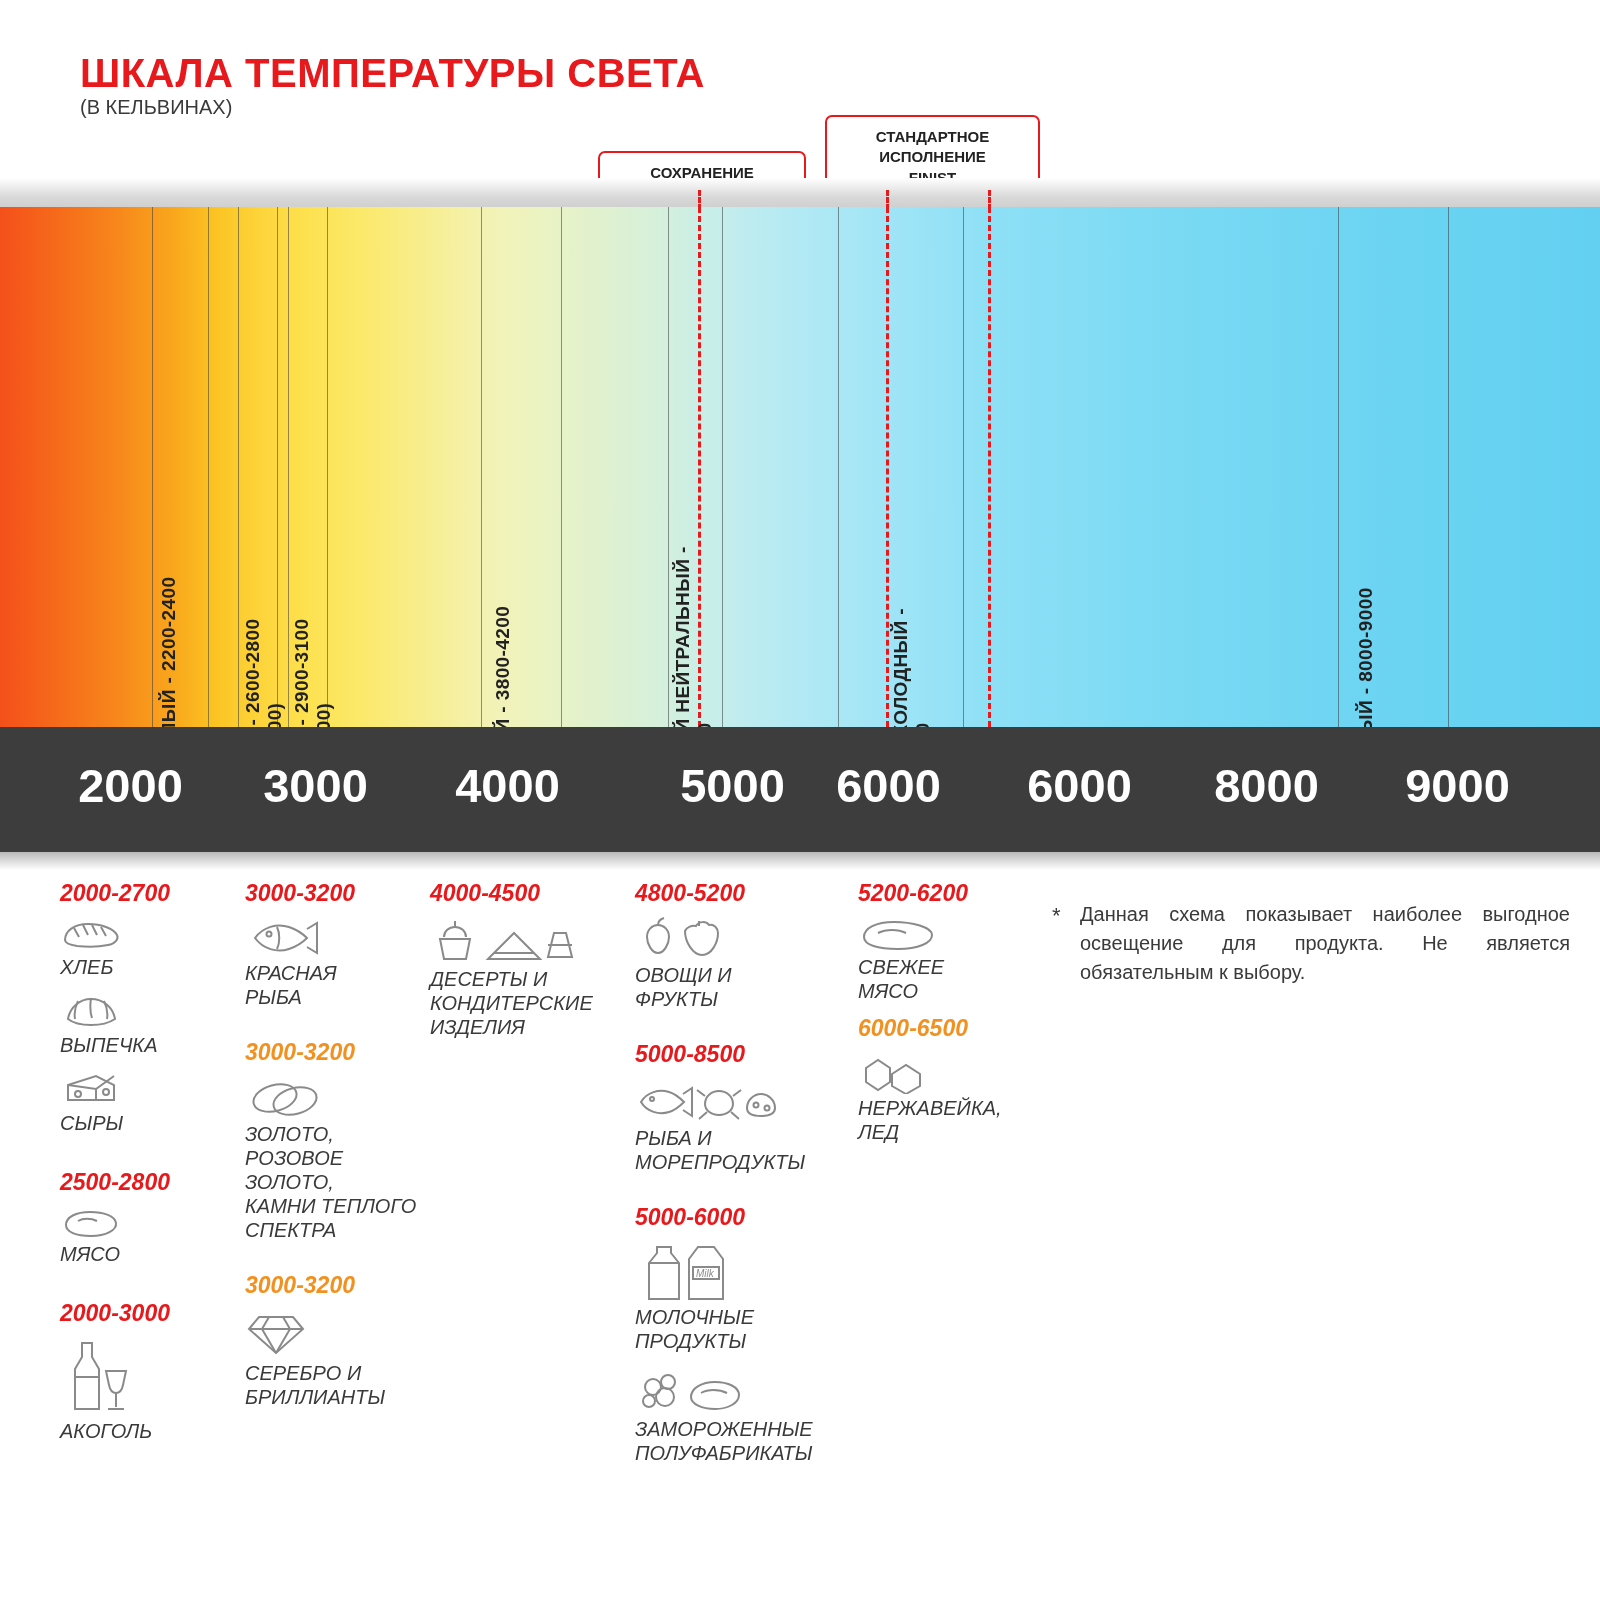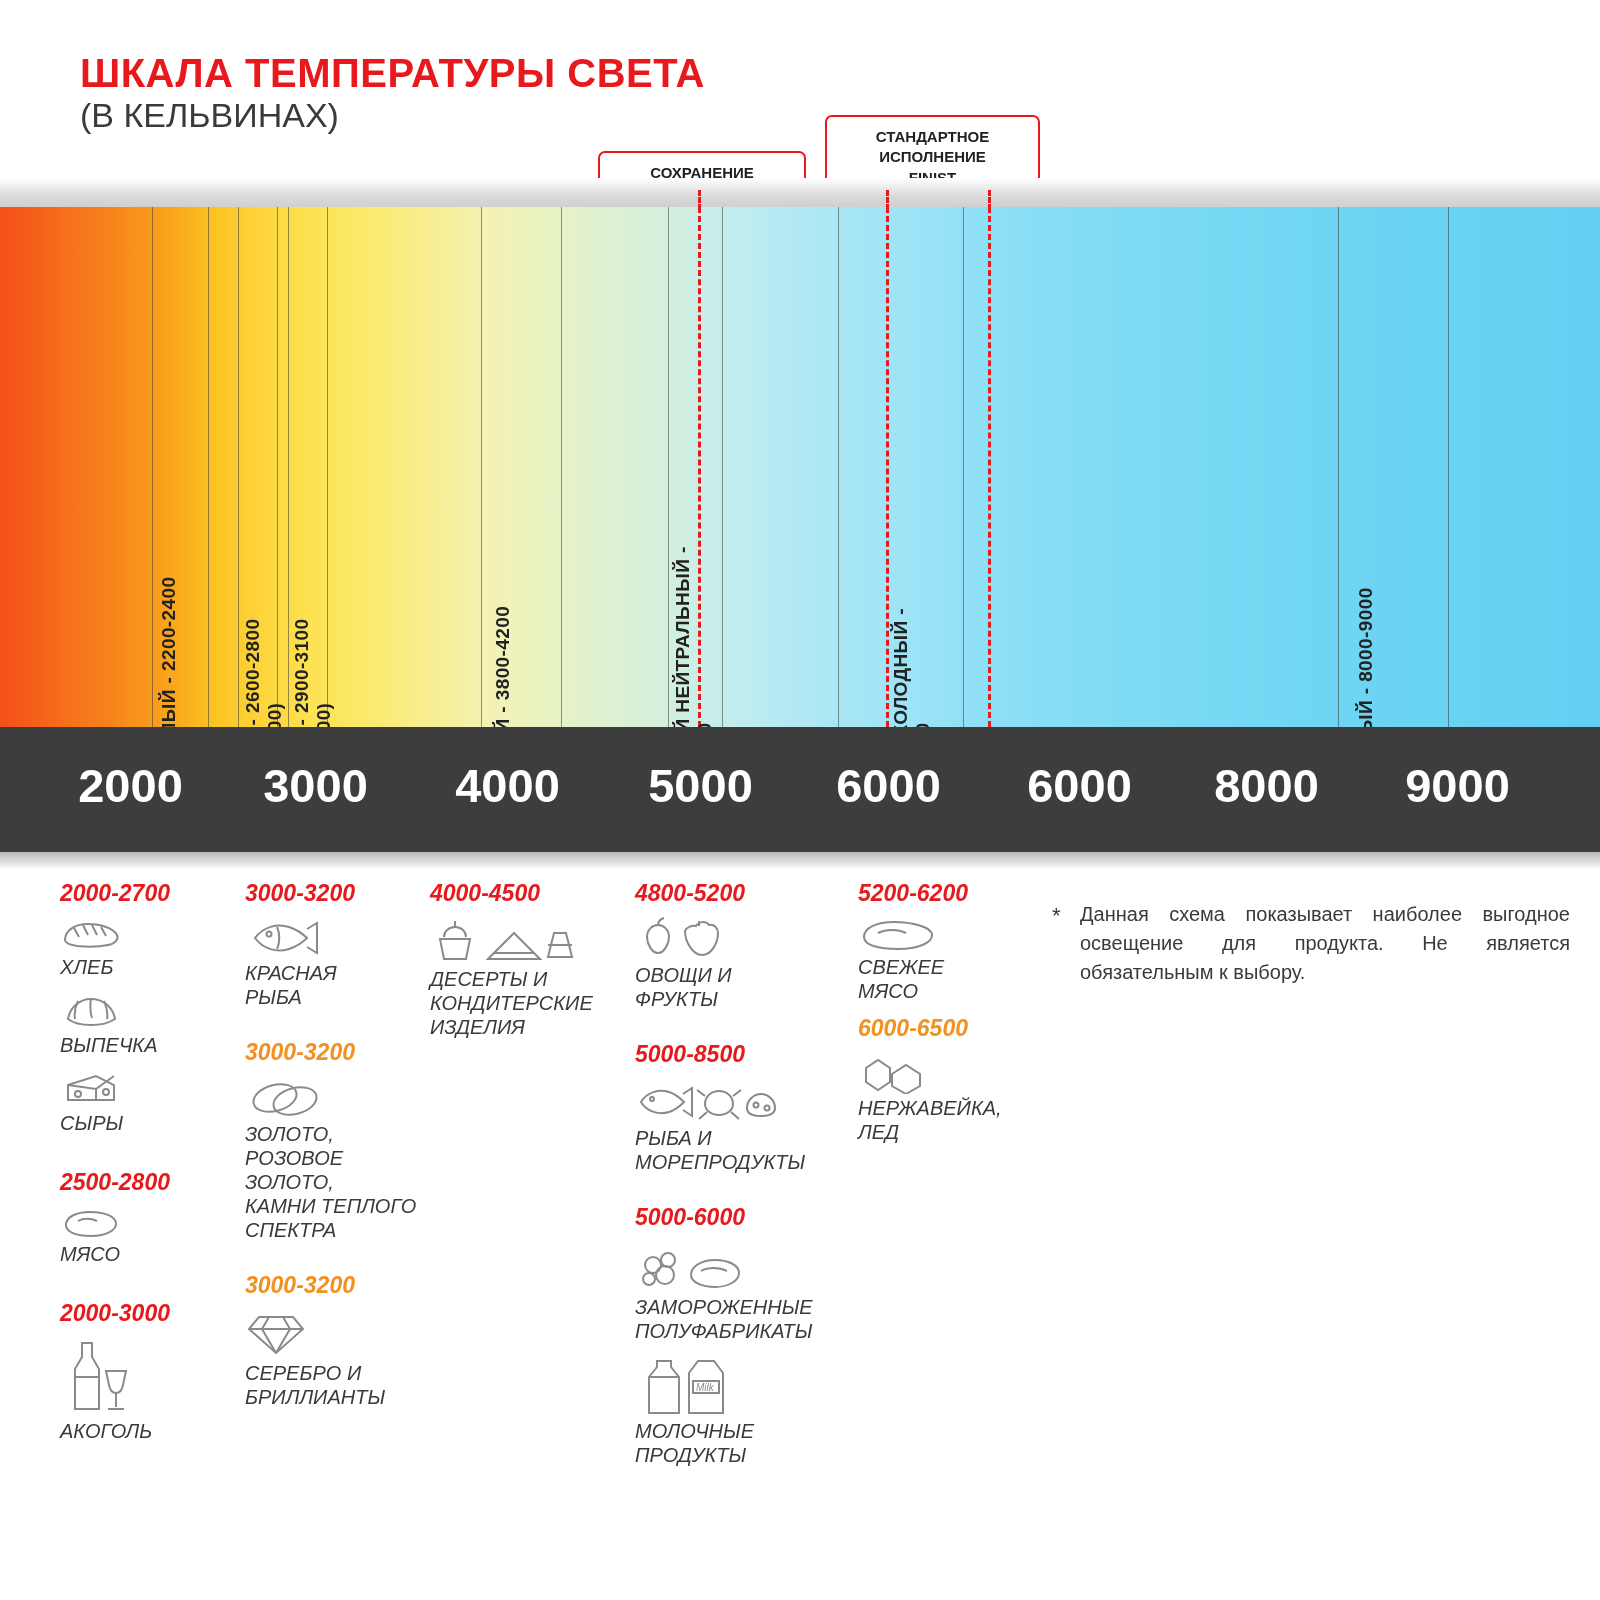--- a/index.html
+++ b/index.html
@@ -11,21 +11,21 @@
     overflow:hidden;
   }
   
   #header{position:absolute;left:0;top:0;width:1600px;height:205px;}
   #title{
     position:absolute;left:80px;top:51px;
     font-size:40px;font-weight:bold;color:#e8191c;letter-spacing:0.5px;
   }
   #subtitle{
     position:absolute;left:80px;top:96px;
-    font-size:34px;color:#3a3a3a;
+    font-size:20px;color:#3a3a3a;
   }
   
   .callout{
     position:absolute;
     border:2px solid #e8191c;
     border-radius:7px;
     background:#ffffff;
     text-align:center;
     font-size:15px;font-weight:bold;color:#222;
     line-height:1.35;
@@ -205,21 +205,21 @@
 
 <div class="dash-stub" style="left:698px;top:190px;height:20px;"></div>
 <div class="dash-stub" style="left:886px;top:190px;height:20px;"></div>
 <div class="dash-stub" style="left:988px;top:190px;height:20px;"></div>
 
 <div id="axis"></div>
 <div id="axis-shadow"></div>
 <div class="tick-label" style="left:58px;width:145px;">2000</div>
 <div class="tick-label" style="left:243px;width:145px;">3000</div>
 <div class="tick-label" style="left:435px;width:145px;">4000</div>
-<div class="tick-label" style="left:628px;width:145px;">5000</div>
+<div class="tick-label" style="left:660px;width:145px;">5000</div>
 <div class="tick-label" style="left:816px;width:145px;">6000</div>
 <div class="tick-label" style="left:1007px;width:145px;">6000</div>
 <div class="tick-label" style="left:1194px;width:145px;">8000</div>
 <div class="tick-label" style="left:1385px;width:145px;">9000</div>
 
 <div id="legend">
 
   <div class="col" style="left:60px;width:170px;">
     <div class="grp">
       <div class="range red">2000-2700</div>
@@ -407,50 +407,50 @@
               </g>
             </svg>
         </span>
         <span class="cap">РЫБА И
 МОРЕПРОДУКТЫ</span>
       </div>
     </div>
 
     <div class="grp" style="margin-top:30px;">
       <div class="range red">5000-6000</div>
+      <div class="item">
+        <span class="ico">
+          <svg width="110" height="62" viewBox="0 0 110 62">
+              <g fill="none" stroke="#8a8a8a" stroke-width="2">
+                <path d="M14 22l8-10v-6h14v6l8 10v36H14z"></path>
+                <path d="M14 22h30"></path>
+                <path d="M54 18l9-12h16l9 12v40H54z"></path>
+                <path d="M58 26h26v12H58z"></path>
+              </g>
+              <text x="61" y="36" font-family="Liberation Sans, sans-serif" font-size="10" fill="#8a8a8a">Milk</text>
+            </svg>
+        </span>
+        <span class="cap">МОЛОЧНЫЕ ПРОДУКТЫ</span>
+      </div>
       <div class="item" style="margin-top:18px;">
         <span class="ico">
           <svg width="110" height="44" viewBox="0 0 110 44">
               <g fill="none" stroke="#8a8a8a" stroke-width="2">
                 <circle cx="18" cy="16" r="8"></circle>
                 <circle cx="33" cy="11" r="7"></circle>
                 <circle cx="30" cy="26" r="9"></circle>
                 <circle cx="14" cy="30" r="6"></circle>
                 <path d="M56 26c0-9 11-15 24-15s24 5 24 13c0 8-11 14-24 14s-24-5-24-12z"></path>
                 <path d="M66 22c7-4 18-4 26 0"></path>
               </g>
             </svg>
         </span>
         <span class="cap">ЗАМОРОЖЕННЫЕ
 ПОЛУФАБРИКАТЫ</span>
       </div>
-      <div class="item">
-        <span class="ico">
-          <svg width="110" height="62" viewBox="0 0 110 62">
-              <g fill="none" stroke="#8a8a8a" stroke-width="2">
-                <path d="M14 22l8-10v-6h14v6l8 10v36H14z"></path>
-                <path d="M14 22h30"></path>
-                <path d="M54 18l9-12h16l9 12v40H54z"></path>
-                <path d="M58 26h26v12H58z"></path>
-              </g>
-              <text x="61" y="36" font-family="Liberation Sans, sans-serif" font-size="10" fill="#8a8a8a">Milk</text>
-            </svg>
-        </span>
-        <span class="cap">МОЛОЧНЫЕ ПРОДУКТЫ</span>
-      </div>
     </div>
   </div>
 
   <div class="col" style="left:858px;width:190px;">
     <div class="grp">
       <div class="range red">5200-6200</div>
       <div class="item">
         <span class="ico">
           <svg width="80" height="36" viewBox="0 0 80 36">
               <g fill="none" stroke="#8a8a8a" stroke-width="2">

